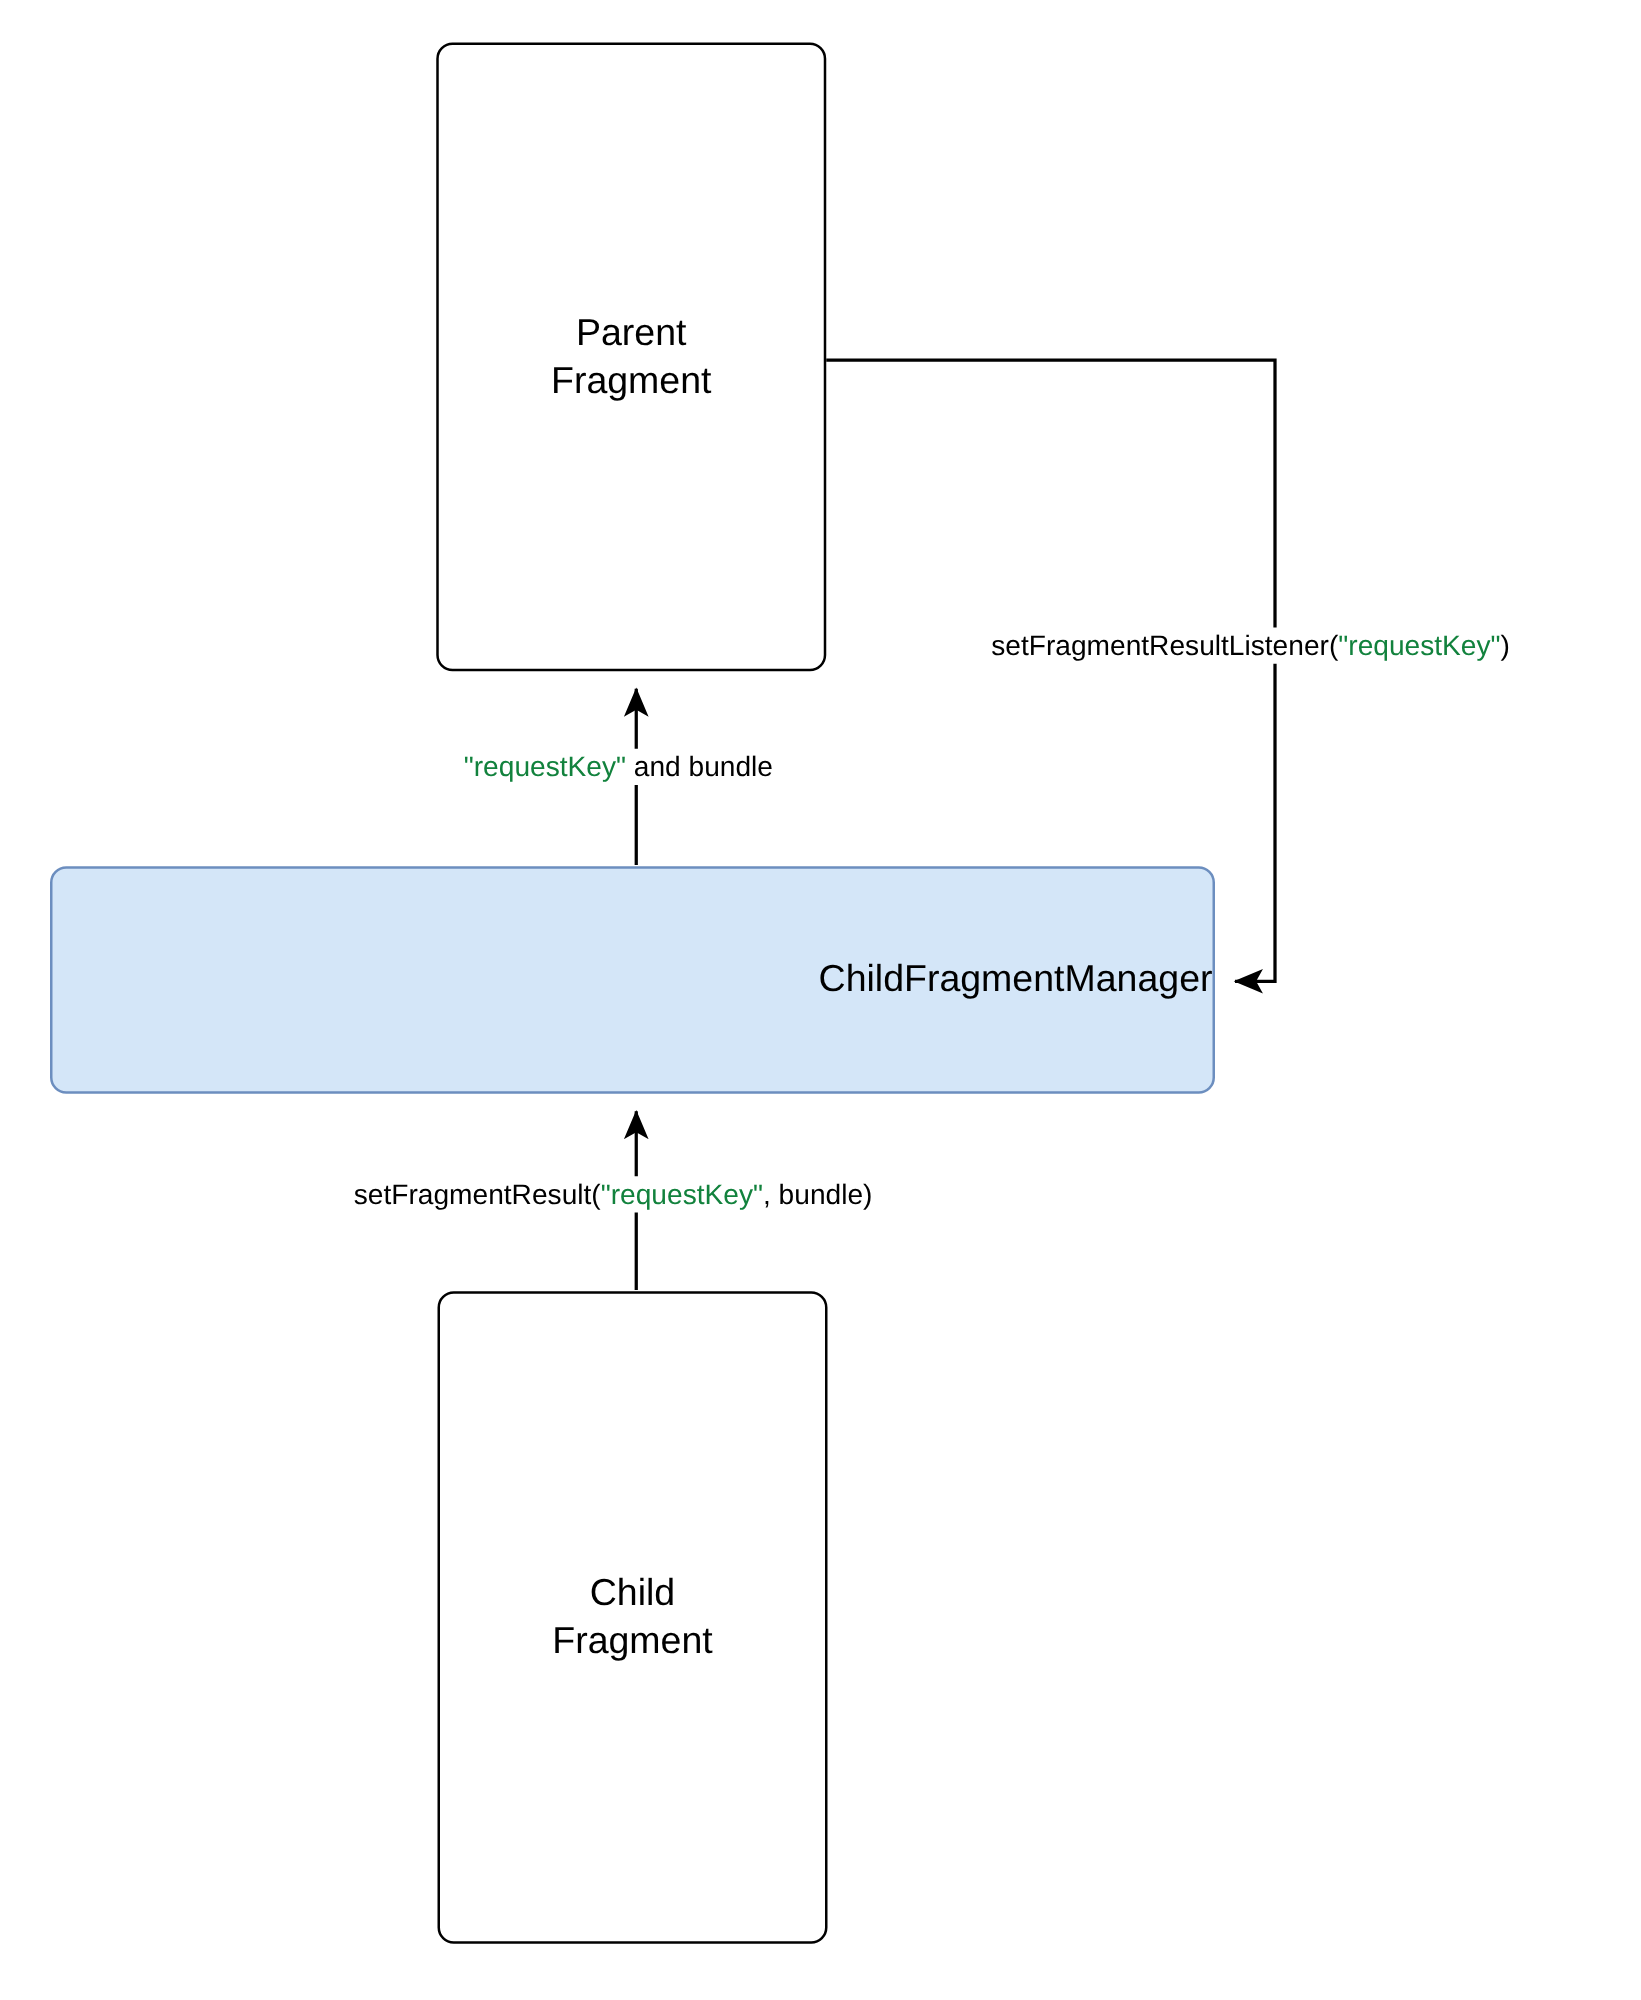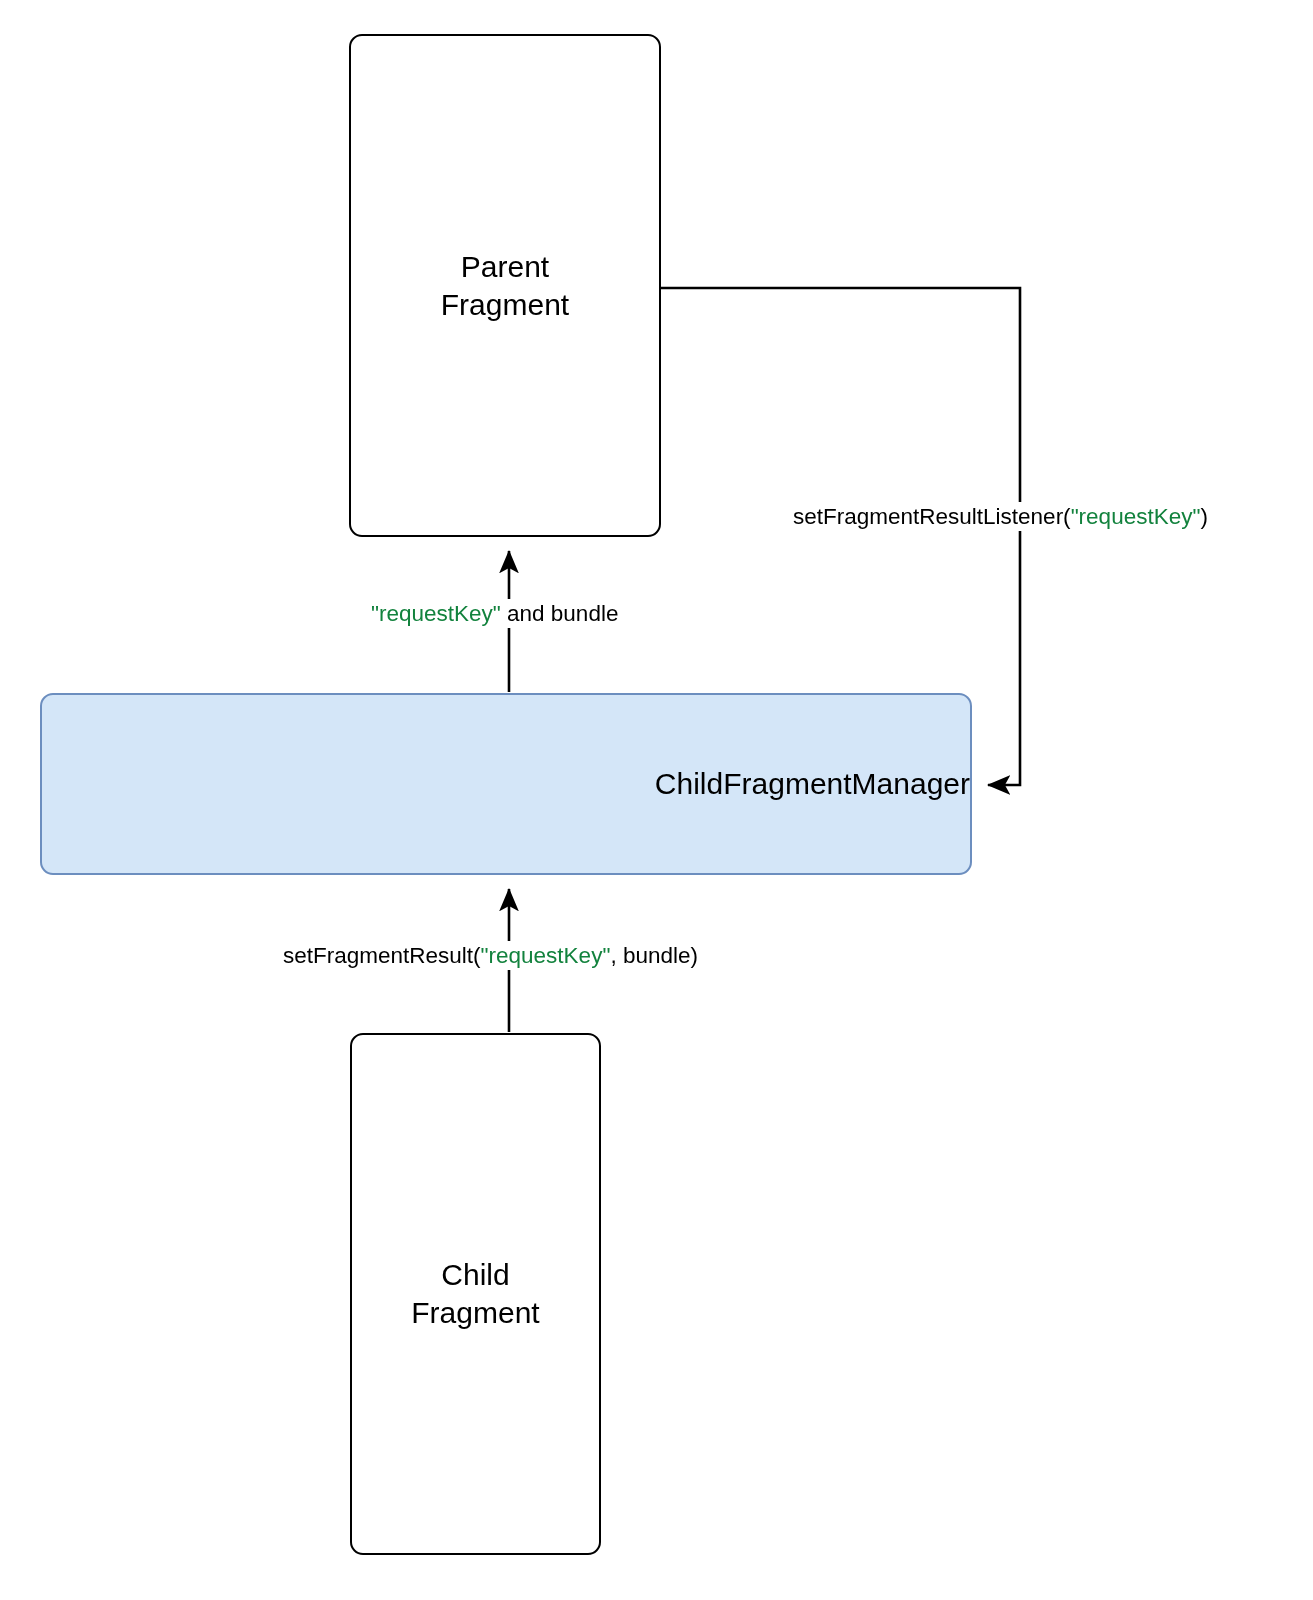--- a/index.html
+++ b/index.html
@@ -65,21 +65,21 @@
   }
   #node-child-fragment-manager {
     left: 40px;
     top: 693px;
     width: 932px;
     height: 182px;
   }
   #node-child-fragment {
     left: 350px;
     top: 1033px;
-    width: 251px;
+    width: 312px;
     height: 522px;
   }
   .edge-label {
     position: absolute;
     white-space: nowrap;
     font-size: 22.5px;
     color: #000000;
     background: #ffffff;
     padding: 1px 3px;
     line-height: 1.2;

